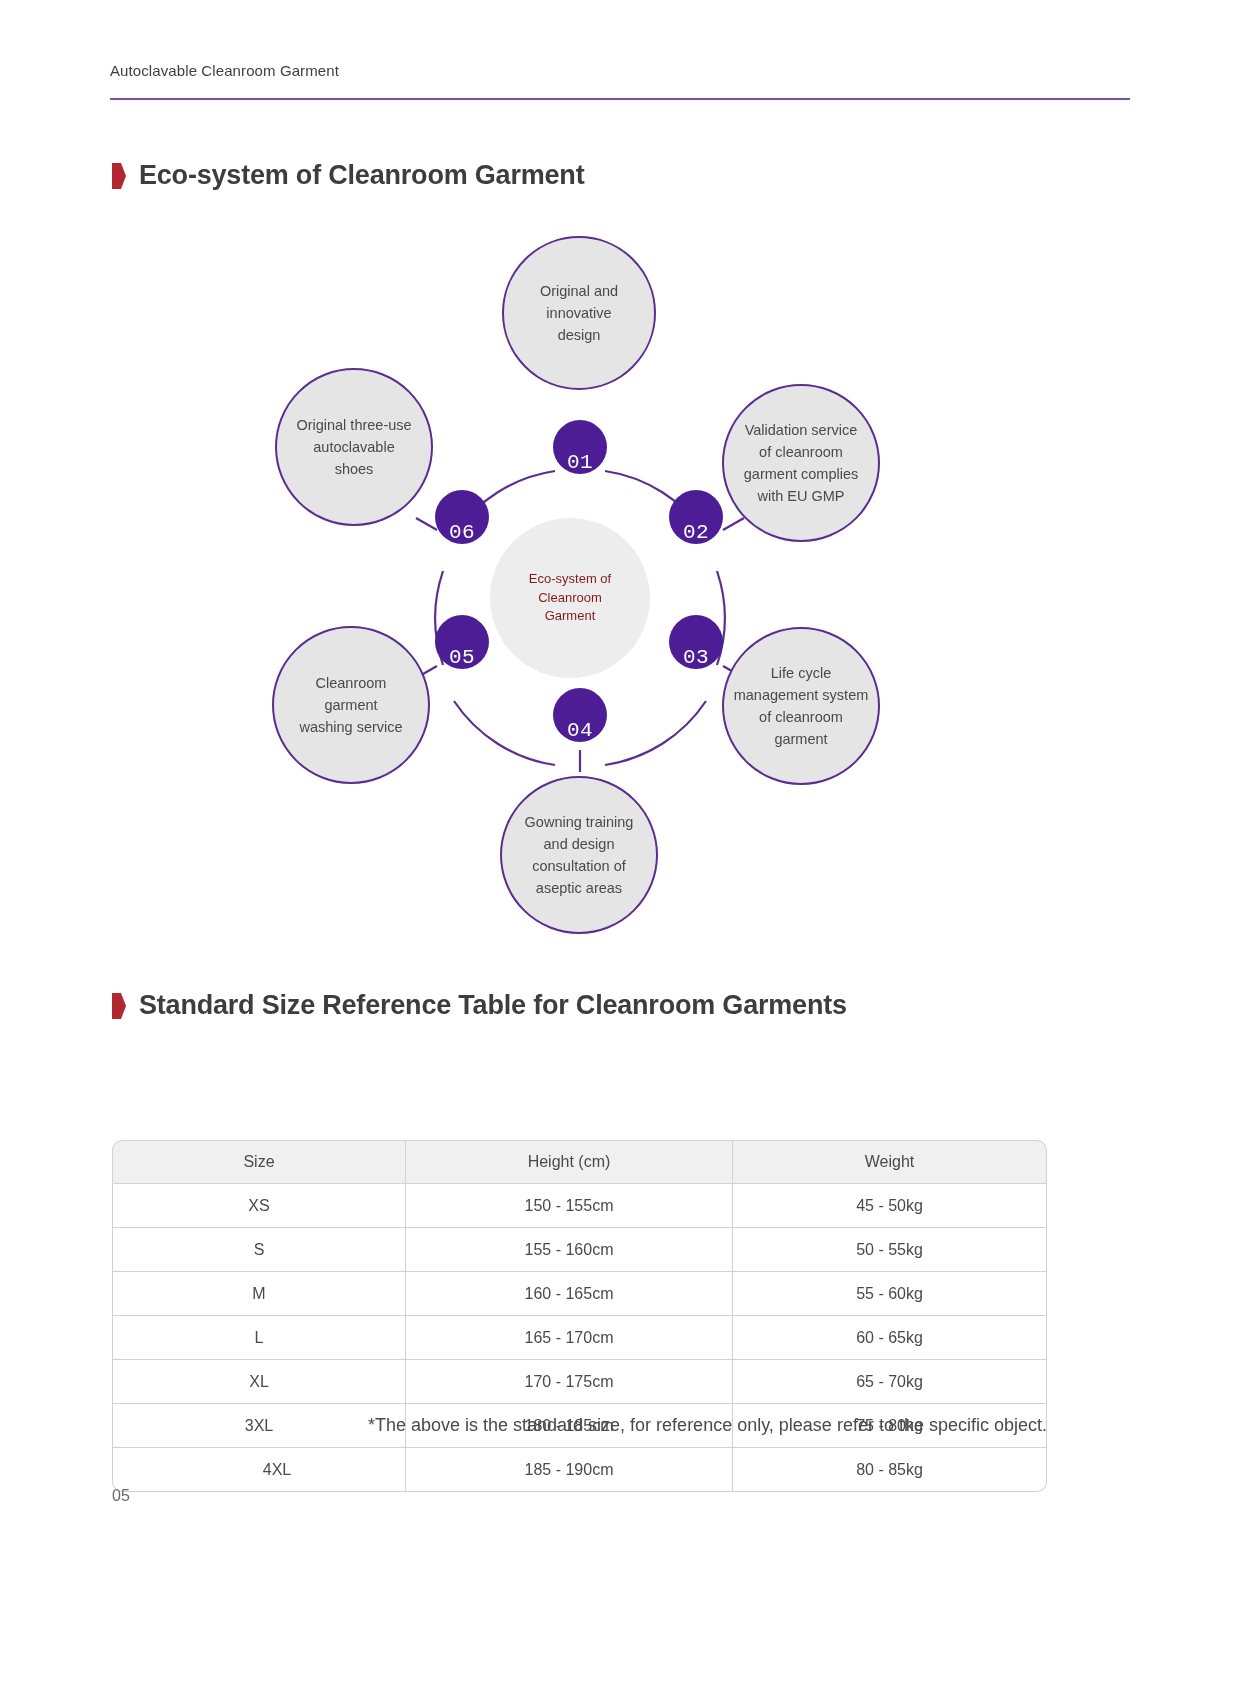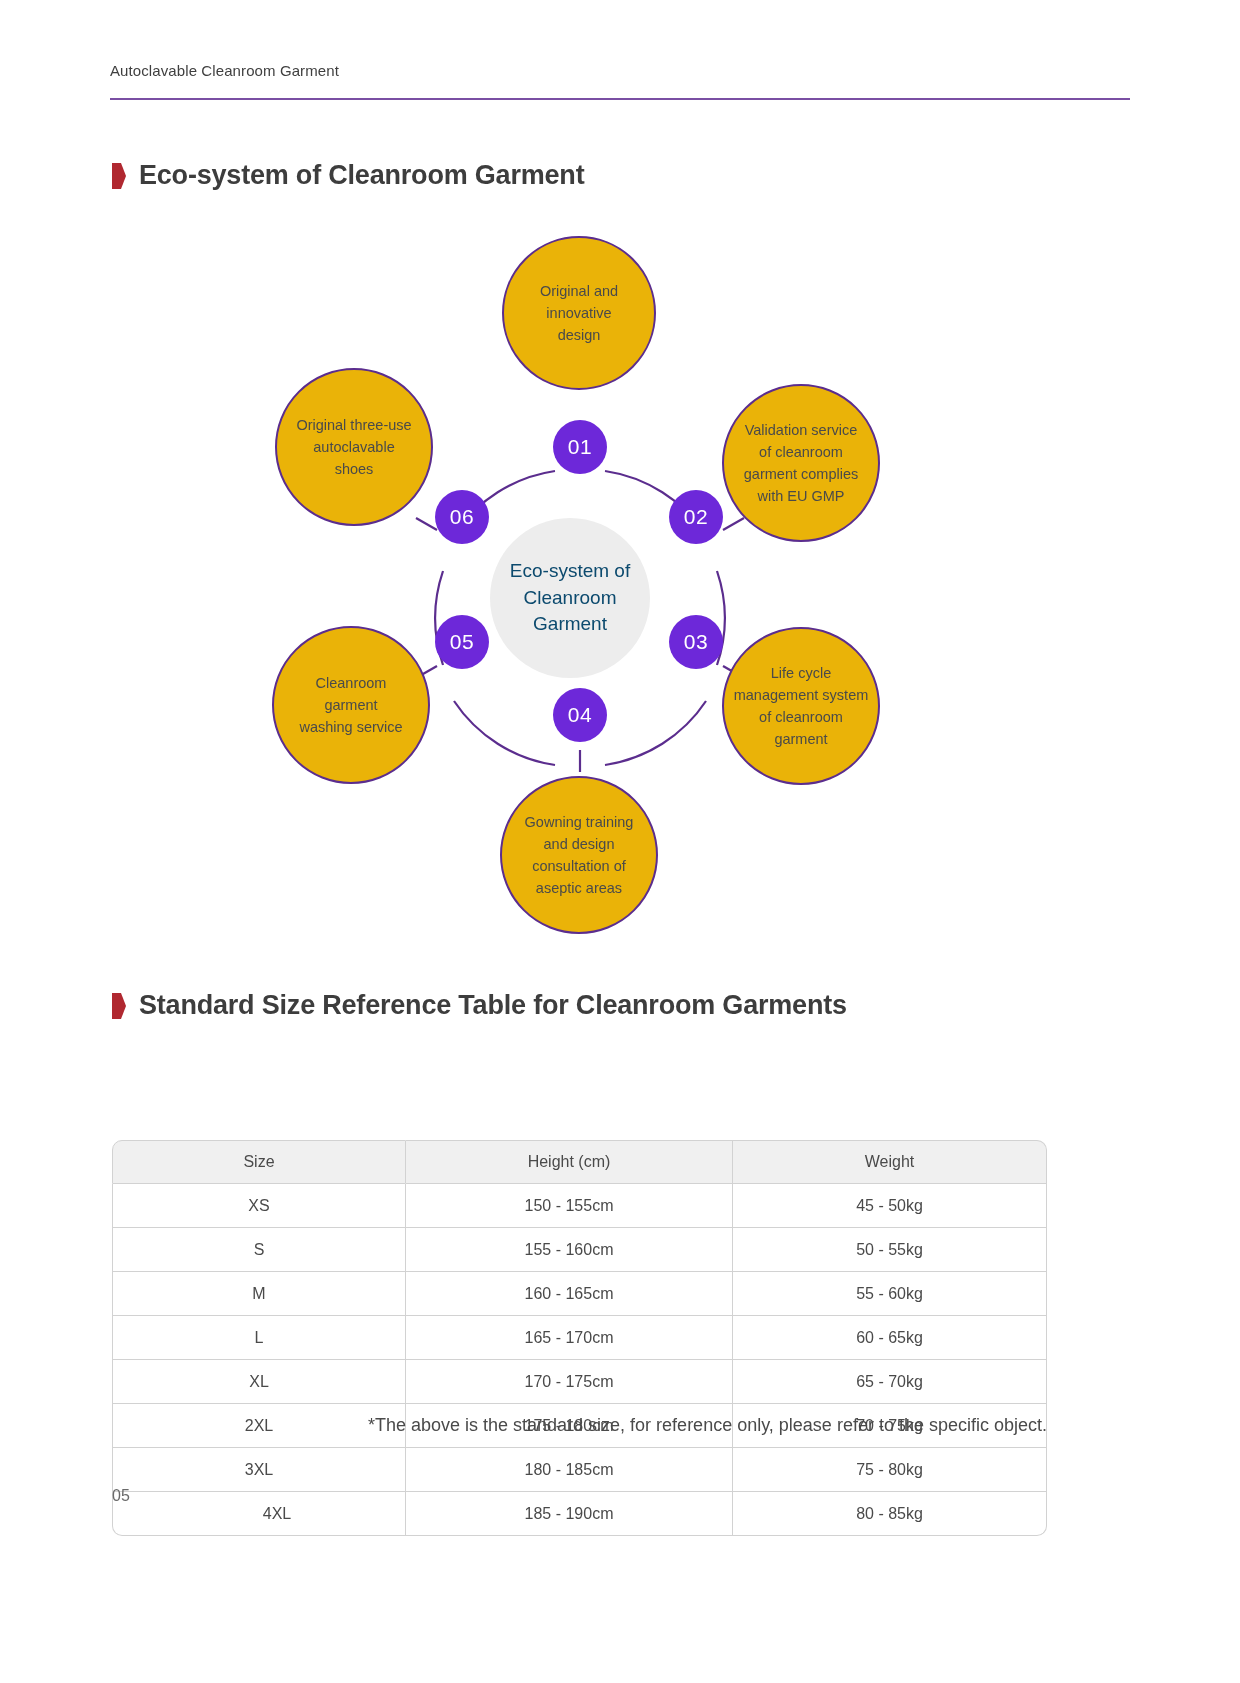--- a/index.html
+++ b/index.html
@@ -44,34 +44,34 @@
   .diagram svg { position: absolute; left: 0; top: 0; }
 
   .hub {
     position: absolute; left: 240px; top: 290px;
     width: 160px; height: 160px; border-radius: 50%;
     background: #ededed;
     display: flex; align-items: center; justify-content: center;
     flex-direction: column;
   }
   .hub-text {
-    font-size: 19px; color: #0c4a6e; line-height: 1.42; text-align: center;
+    font-size: 13px; color: #7f1d1d; line-height: 1.42; text-align: center;
     white-space: pre-line;
   }
 
   .badge {
     position: absolute; width: 54px; height: 54px; border-radius: 50%;
-    background: #6d28d9;
-    display: flex; align-items: center; justify-content: center;
-    color: #ffffff; font-size: 21px; letter-spacing: .5px;
+    background: #4c1d95;
+    display: flex; align-items: flex-end; justify-content: center;
+    color: #ffffff; font-size: 21px; letter-spacing: .5px; font-family: Liberation Mono, monospace;
   }
 
   .bubble {
     position: absolute; border-radius: 50%;
-    border: 2px solid #5b2d8e; background: #eab308;
+    border: 2px solid #5b2d8e; background: #e5e5e5;
     display: flex; align-items: center; justify-content: center;
   }
   .bubble-text {
     font-size: 14.5px; line-height: 1.52; text-align: center;
     color: #4a4a4a; white-space: pre-line; padding: 0 6px;
   }
 
   
   .size-table {
     position: absolute; left: 112px; top: 1140px; width: 935px;
@@ -256,25 +256,20 @@
           <td>L</td>
           <td>165 - 170cm</td>
           <td>60 - 65kg</td>
         </tr>
         <tr>
           <td>XL</td>
           <td>170 - 175cm</td>
           <td>65 - 70kg</td>
         </tr>
         <tr>
-          <td>2XL</td>
-          <td>175 - 180cm</td>
-          <td>70 - 75kg</td>
-        </tr>
-        <tr>
           <td>3XL</td>
           <td>180 - 185cm</td>
           <td>75 - 80kg</td>
         </tr>
         <tr>
           <td>4XL</td>
           <td>185 - 190cm</td>
           <td>80 - 85kg</td>
         </tr>
       </tbody>

